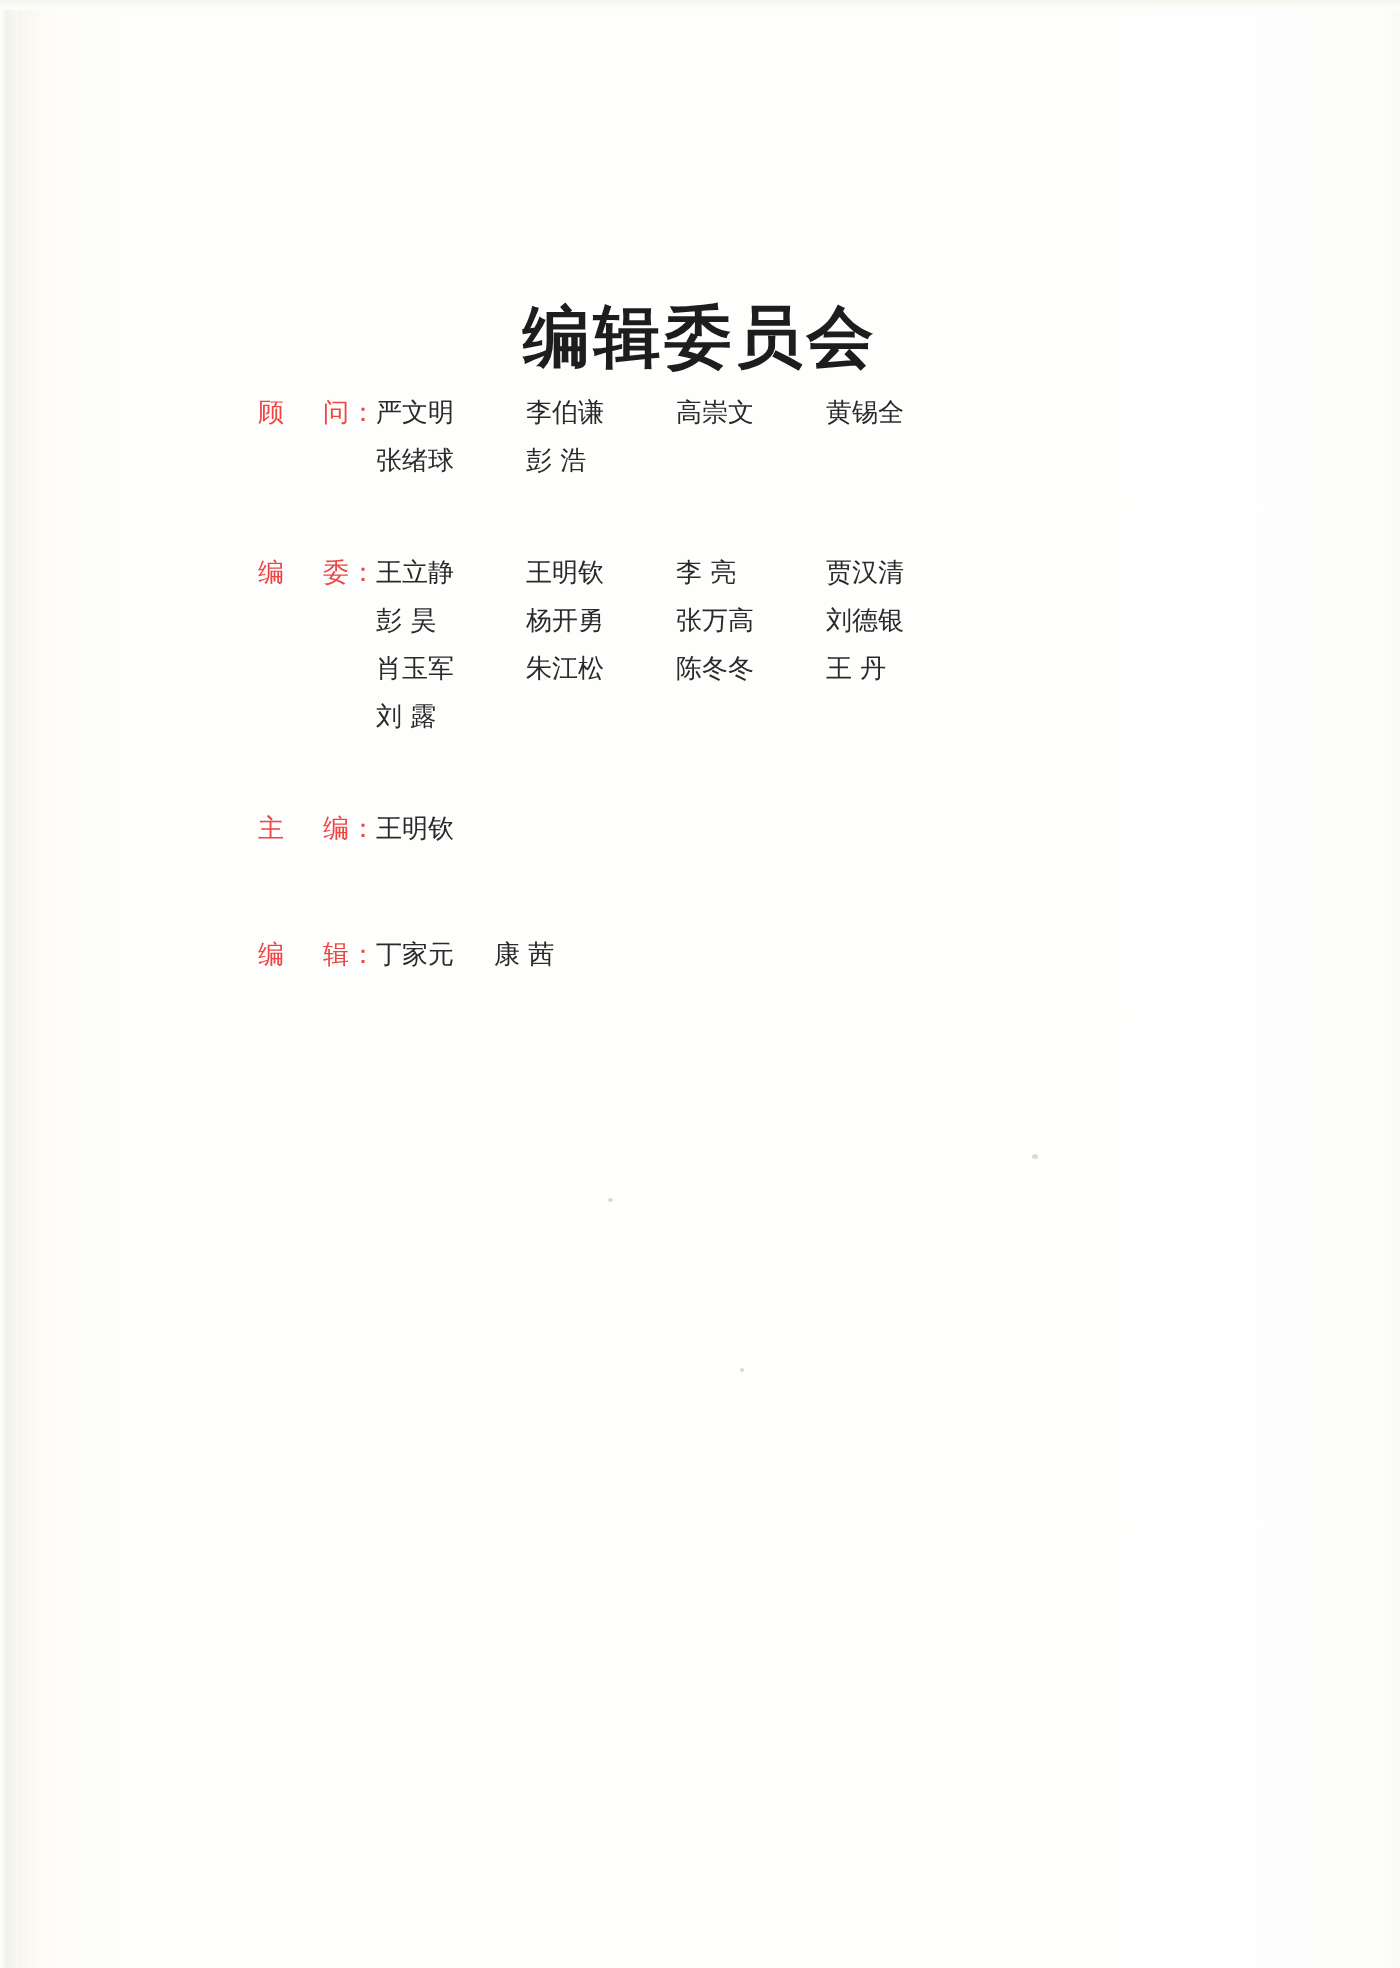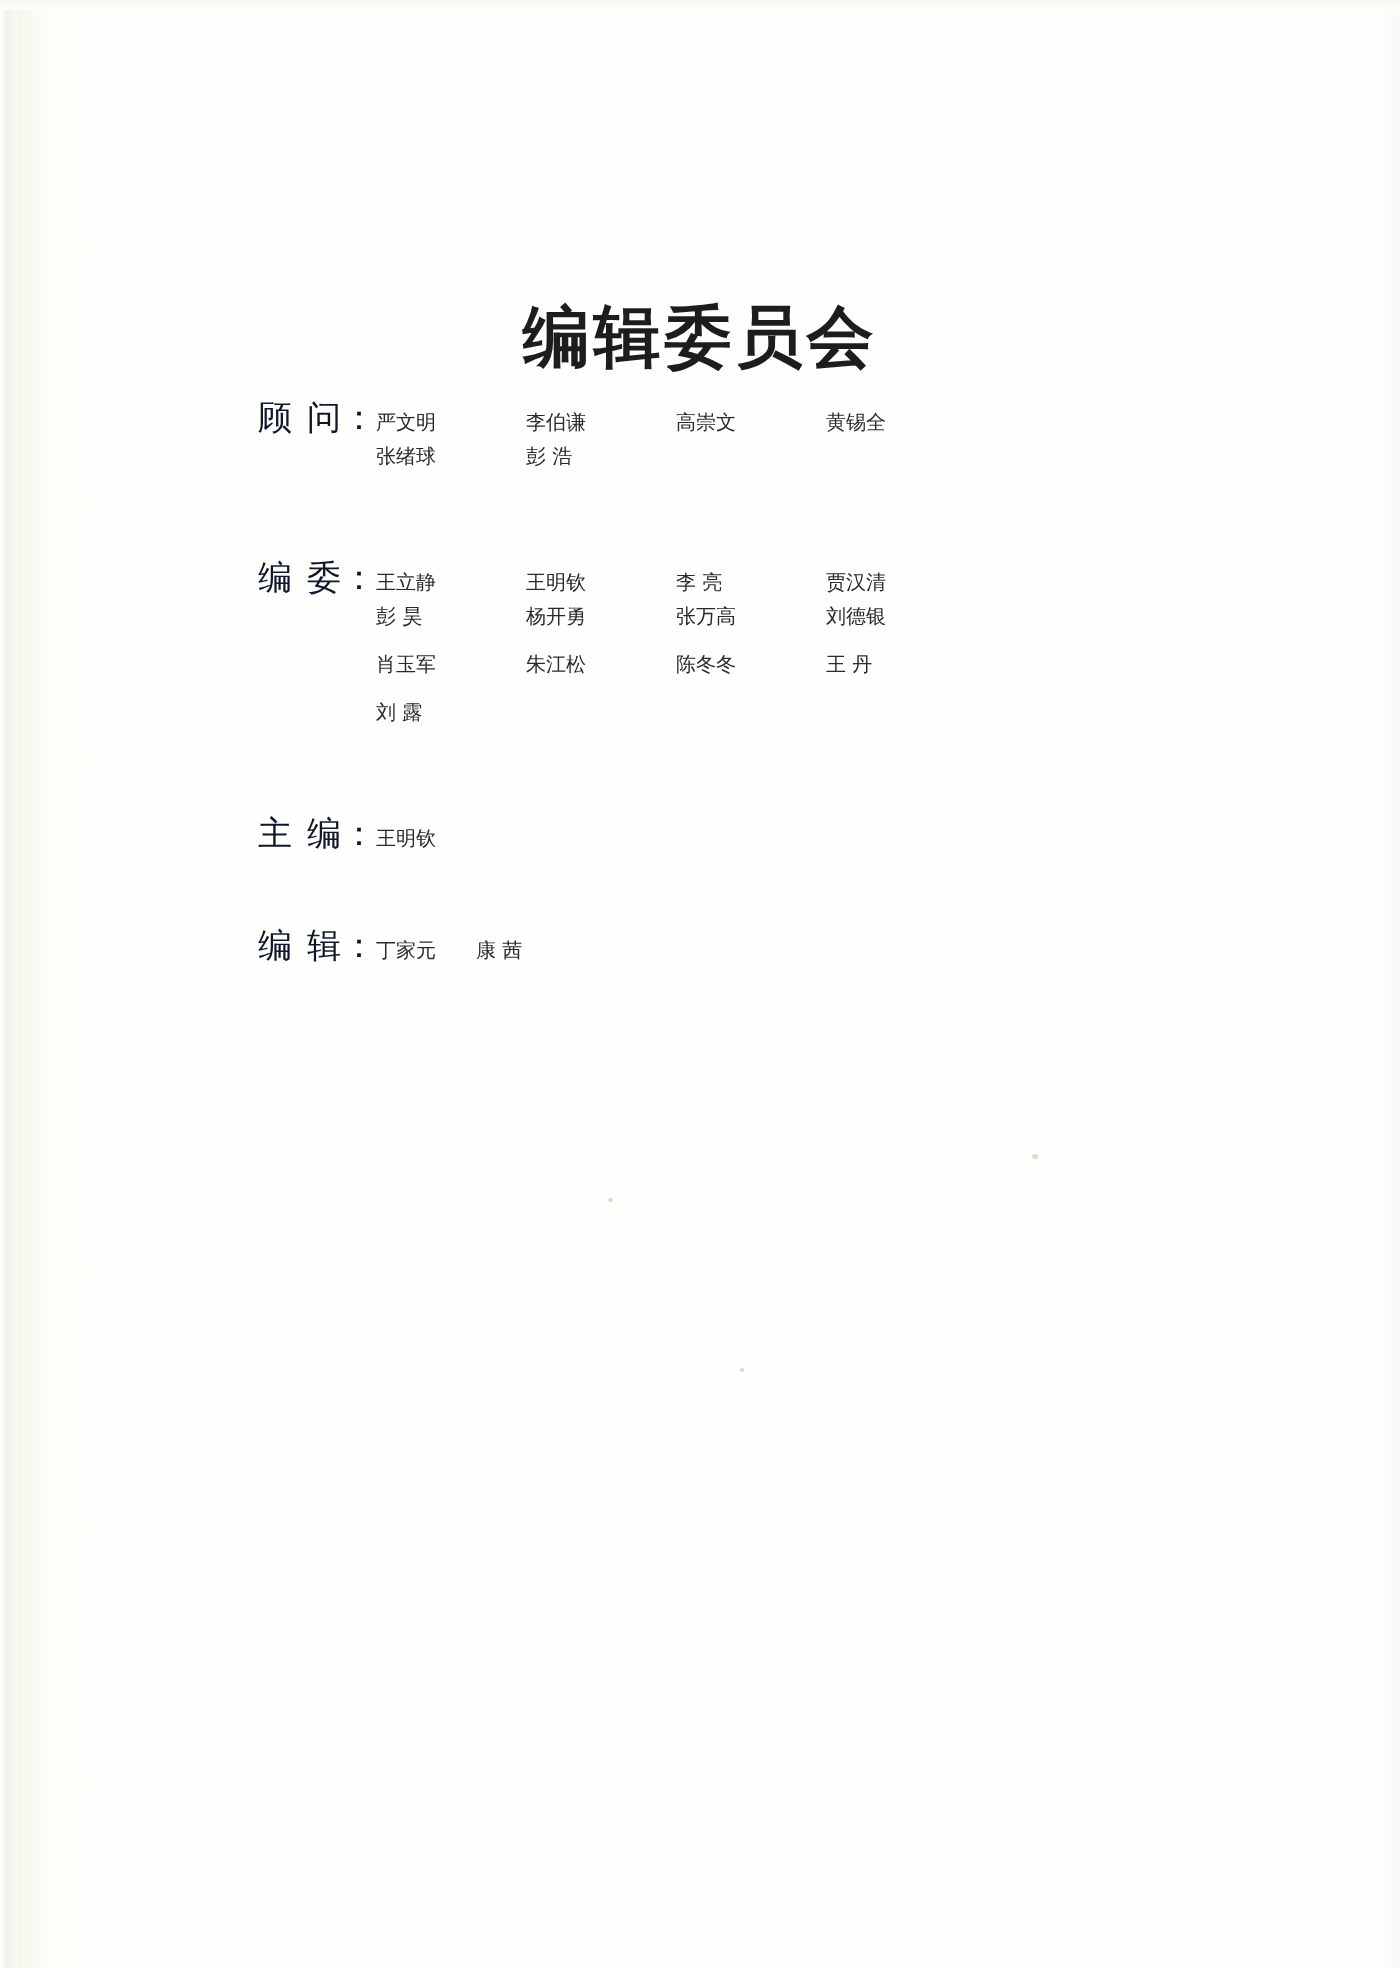--- a/index.html
+++ b/index.html
@@ -78,22 +78,22 @@
 
   .row {
     display: flex;
     align-items: baseline;
     height: 48px;
   }
 
   .label {
     width: 118px;
     flex: 0 0 118px;
-    font-size: 34px;
-    color: #0f172a;
+    font-size: 26px;
+    color: #ef4444;
     letter-spacing: 0px;
     display: flex;
     justify-content: space-between;
     white-space: nowrap;
   }
   .label .lab-txt {
     display: inline-block;
     width: 100%;
     text-align: justify;
     text-align-last: justify;
@@ -106,21 +106,21 @@
     flex: 0 0 118px;
   }
 
   .names {
     display: flex;
   }
 
   .name {
     width: 118px;
     flex: 0 0 118px;
-    font-size: 20px;
+    font-size: 26px;
     color: #2a2a2a;
     letter-spacing: 0px;
     margin-right: 32px;
     white-space: nowrap;
   }
 
   .section.editor-in-chief .name,
   .section.editors .name {
     width: auto;
     flex: 0 0 auto;

